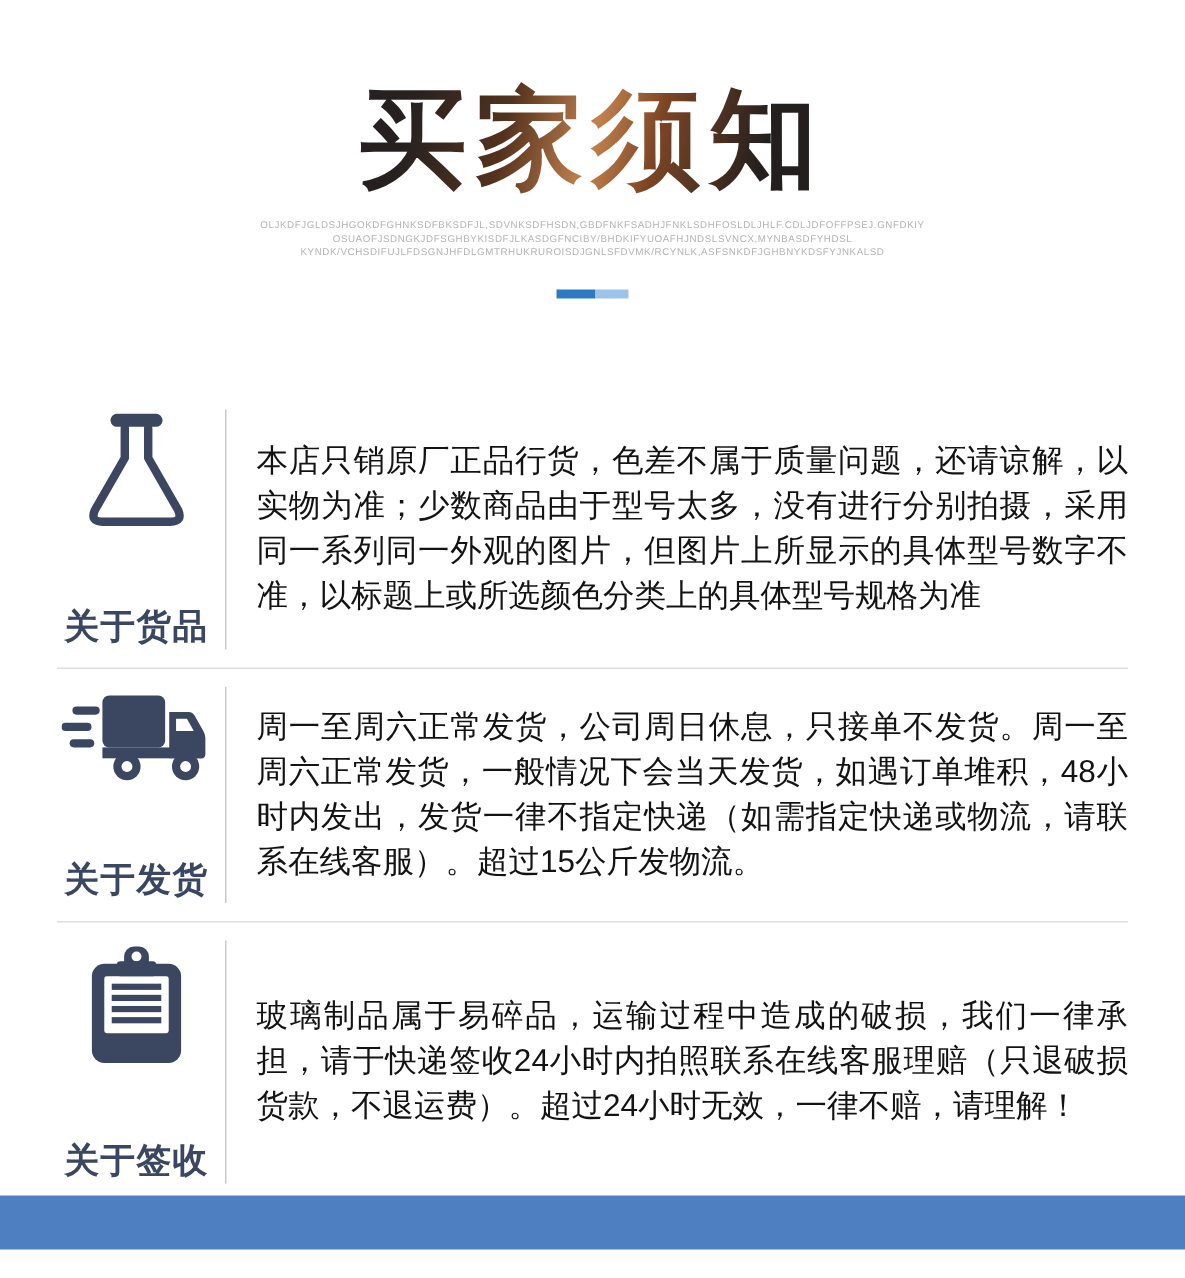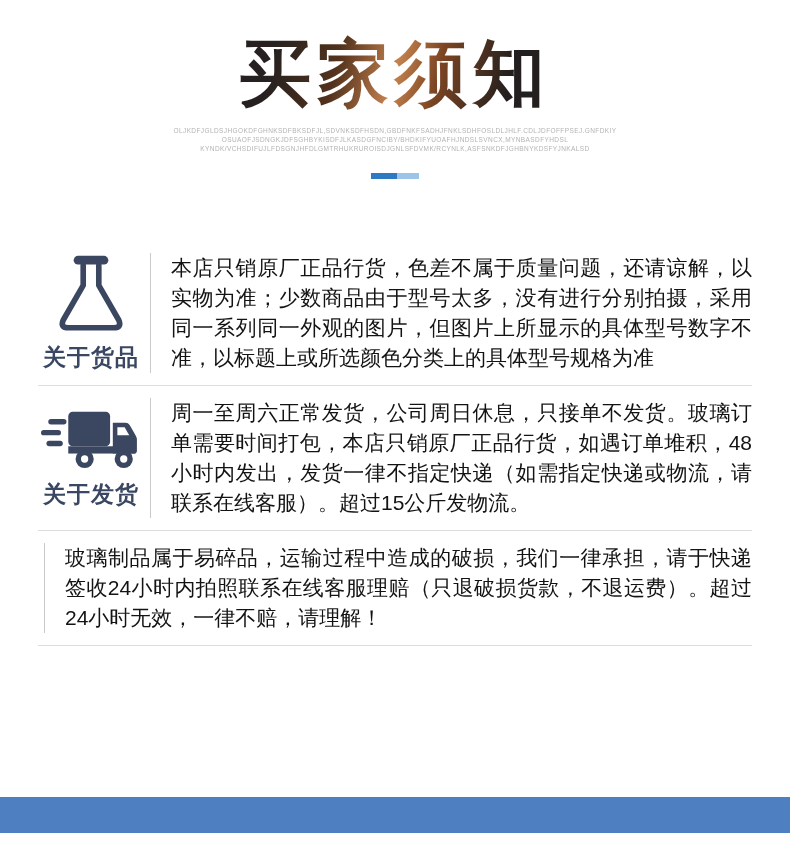--- a/index.html
+++ b/index.html
@@ -5,21 +5,21 @@
   html,body{margin:0;padding:0;background:#fff;}
   .page{
     position:relative;
     width:790px;height:852px;
     margin:0 auto;
     background:#fff;
     overflow:hidden;
     font-family:"Liberation Sans","DejaVu Sans",sans-serif;
   }
   
-  .header{text-align:center;padding-top:30px;}
+  .header{text-align:center;padding-top:50px;}
   .title{
     display:inline-block;
     font-size:72px;font-weight:bold;letter-spacing:6px;line-height:1.2;
     background:linear-gradient(103deg,#262120 12%,#53321c 32%,#c5824e 50%,#7c4523 63%,#231f1e 85%);
     -webkit-background-clip:text;background-clip:text;
     color:transparent;
   }
   .subtitle{
     margin-top:2px;
     font-size:37px;font-weight:400;color:#4c4c4c;letter-spacing:1px;
@@ -36,21 +36,21 @@
   .accent-dash .seg-right{width:22px;height:6px;background:#9dc4e8;}
   
   .sections{margin:62px 38px 0;}
   .section{
     display:flex;align-items:stretch;
     border-bottom:1px solid #ddd;
     padding:12px 0;
   }
   .icon-col{
     width:106px;flex:0 0 106px;
-    display:flex;flex-direction:column;align-items:center;justify-content:center;
+    display:flex;flex-direction:column;align-items:center;justify-content:center;gap:40px;
   }
   .icon-col svg{display:block;}
   .icon-label{
     margin-top:7px;
     font-size:23px;font-weight:bold;color:#3a4762;letter-spacing:1px;
     white-space:nowrap;
   }
   .section-text{
     flex:1;
     margin-left:6px;
@@ -117,25 +117,41 @@
             <path d="M84 23 h8 l5 9 h-13 z" fill="#ffffff"></path>
             <circle cx="48" cy="58" r="10"></circle>
             <circle cx="48" cy="58" r="4" fill="#ffffff"></circle>
             <circle cx="91" cy="58" r="10"></circle>
             <circle cx="91" cy="58" r="4" fill="#ffffff"></circle>
           </svg>
         </span>
         <div class="icon-label">关于发货</div>
       </div>
       <div class="section-text">
-        <p>周一至周六正常发货，公司周日休息，只接单不发货。玻璃订单需要时间打包，本店只销原厂正品行货，如遇订单堆积，48小时内发出，发货一律不指定快递（如需指定快递或物流，请联系在线客服）。超过15公斤发物流。</p>
+        <p>周一至周六正常发货，公司周日休息，只接单不发货。周一至周六正常发货，一般情况下会当天发货，如遇订单堆积，48小时内发出，发货一律不指定快递（如需指定快递或物流，请联系在线客服）。超过15公斤发物流。</p>
       </div>
     </div>
 
     <div class="section">
+      <div class="icon-col">
+        <span>
+          <svg width="76" height="84" viewBox="0 0 92 100" fill="#3b4761">
+            <rect x="10" y="18" width="72" height="80" rx="10"></rect>
+            <rect x="20" y="28" width="52" height="46" rx="2" fill="#ffffff"></rect>
+            <rect x="26" y="34" width="40" height="5"></rect>
+            <rect x="26" y="43" width="40" height="5"></rect>
+            <rect x="26" y="52" width="40" height="5"></rect>
+            <rect x="26" y="61" width="40" height="5"></rect>
+            <rect x="36" y="4" width="20" height="20" rx="8"></rect>
+            <circle cx="46" cy="12" r="4" fill="#ffffff"></circle>
+            <rect x="30" y="16" width="32" height="12" rx="3"></rect>
+          </svg>
+        </span>
+        <div class="icon-label">关于签收</div>
+      </div>
       <div class="section-text">
         <p>玻璃制品属于易碎品，运输过程中造成的破损，我们一律承担，请于快递签收24小时内拍照联系在线客服理赔（只退破损货款，不退运费）。超过24小时无效，一律不赔，请理解！</p>
       </div>
     </div>
 
   </div>
 
   <div class="footer-bar"></div>
 
 </div>

